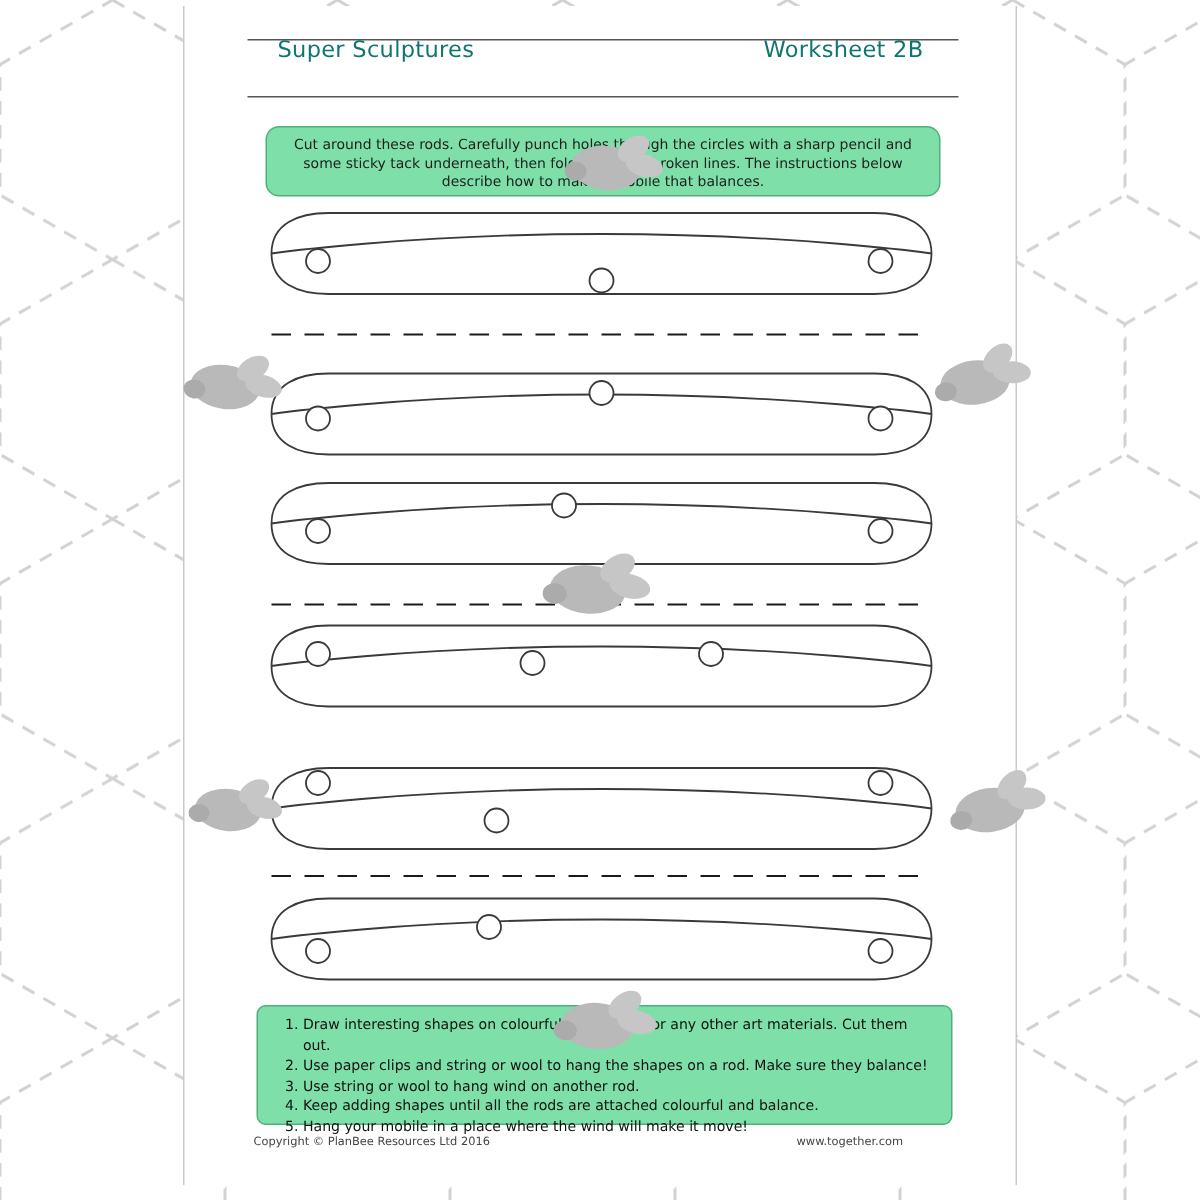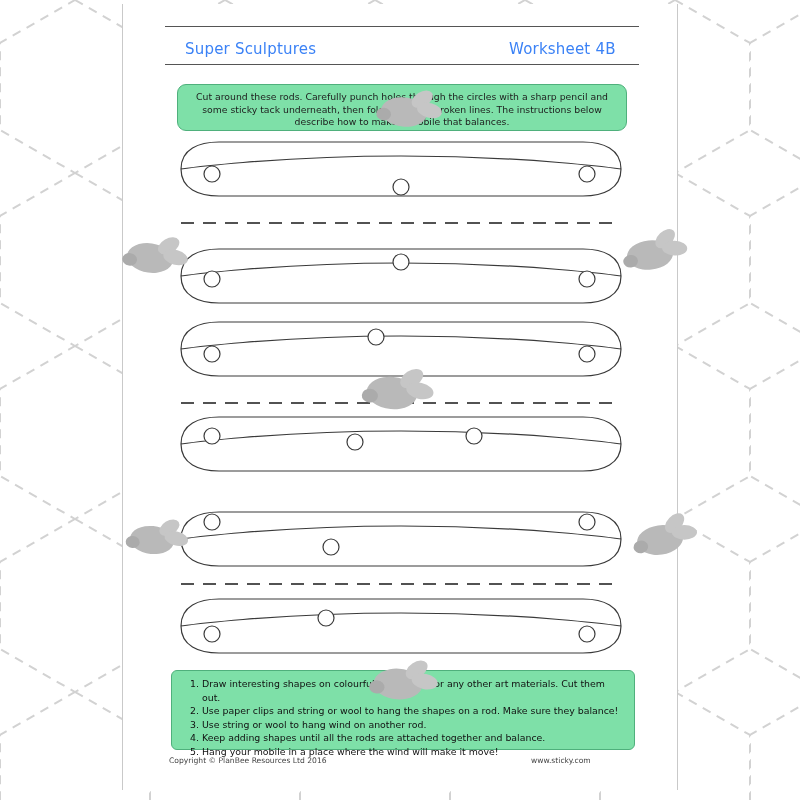--- a/index.html
+++ b/index.html
@@ -38,24 +38,24 @@
     box-sizing: border-box;
   }
   #page-inner {
     position: absolute;
     left: 0; top: 0;
     width: 100%; height: 100%;
   }
   
   .hdr {
     position: absolute;
-    top: 36px;
+    top: 20px;
     font-family: "DejaVu Sans", sans-serif;
     font-size: 15px;
-    color: #3b82f6;
+    color: #0f766e;
     letter-spacing: 0.2px;
   }
   #hdr-title { left: 62px; }
   #hdr-right { left: 386px; }
   .hdr-rule {
     position: absolute;
     left: 42px;
     width: 474px;
     height: 0;
     border-top: 1px solid #555;
@@ -153,21 +153,21 @@
     </defs>
     <rect x="0" y="0" width="800" height="800" fill="#ffffff"></rect>
     <rect x="0" y="-40" width="800" height="880" fill="url(#hexpat)"></rect>
   </svg>
 
   <div id="page">
     <div id="page-inner">
 
       <div class="hdr-rule" id="rule-top"></div>
       <div class="hdr" id="hdr-title">Super Sculptures</div>
-      <div class="hdr" id="hdr-right">Worksheet 4B</div>
+      <div class="hdr" id="hdr-right">Worksheet 2B</div>
       <div class="hdr-rule" id="rule-bottom"></div>
 
       <div id="instr-box">
         <p id="instr-text">Cut around these rods. Carefully punch holes through the circles with a sharp pencil and some sticky tack underneath, then fold along the broken lines. The instructions below describe how to make a mobile that balances.</p>
       </div>
 
       <svg id="rods" viewBox="0 0 556 786" xmlns="http://www.w3.org/2000/svg">
         <g fill="#ffffff" stroke="#3a3a3a" stroke-width="1.2">
 
           <path d="M58,165 C58,145 76,138 96,138 L460,138 C480,138 498,145 498,165 C498,185 480,192 460,192 L96,192 C76,192 58,185 58,165 Z
@@ -220,27 +220,27 @@
           <circle cx="203" cy="614" r="8"></circle>
           <circle cx="464" cy="630" r="8"></circle>
         </g>
       </svg>
 
       <div id="list-box">
         <ol>
           <li>Draw interesting shapes on colourful card, paper or any other art materials. Cut them out.</li>
           <li>Use paper clips and string or wool to hang the shapes on a rod. Make sure they balance!</li>
           <li>Use string or wool to hang wind on another rod.</li>
-          <li>Keep adding shapes until all the rods are attached together and balance.</li>
+          <li>Keep adding shapes until all the rods are attached colourful and balance.</li>
           <li>Hang your mobile in a place where the wind will make it move!</li>
         </ol>
       </div>
 
       <div class="ftr" id="ftr-left">Copyright © PlanBee Resources Ltd 2016</div>
-      <div class="ftr" id="ftr-right">www.sticky.com</div>
+      <div class="ftr" id="ftr-right">www.together.com</div>
 
     </div>
   </div>
 
   <svg id="bees" viewBox="0 0 800 800" xmlns="http://www.w3.org/2000/svg">
     <defs>
       <g id="bee">
         <ellipse cx="0" cy="0" rx="22" ry="14" fill="#b9b9b9"></ellipse>
         <ellipse cx="16" cy="-14" rx="11" ry="7" fill="#c6c6c6" transform="rotate(-38 16 -14)"></ellipse>
         <ellipse cx="24" cy="-4" rx="12" ry="7" fill="#c6c6c6" transform="rotate(8 24 -4)"></ellipse>

